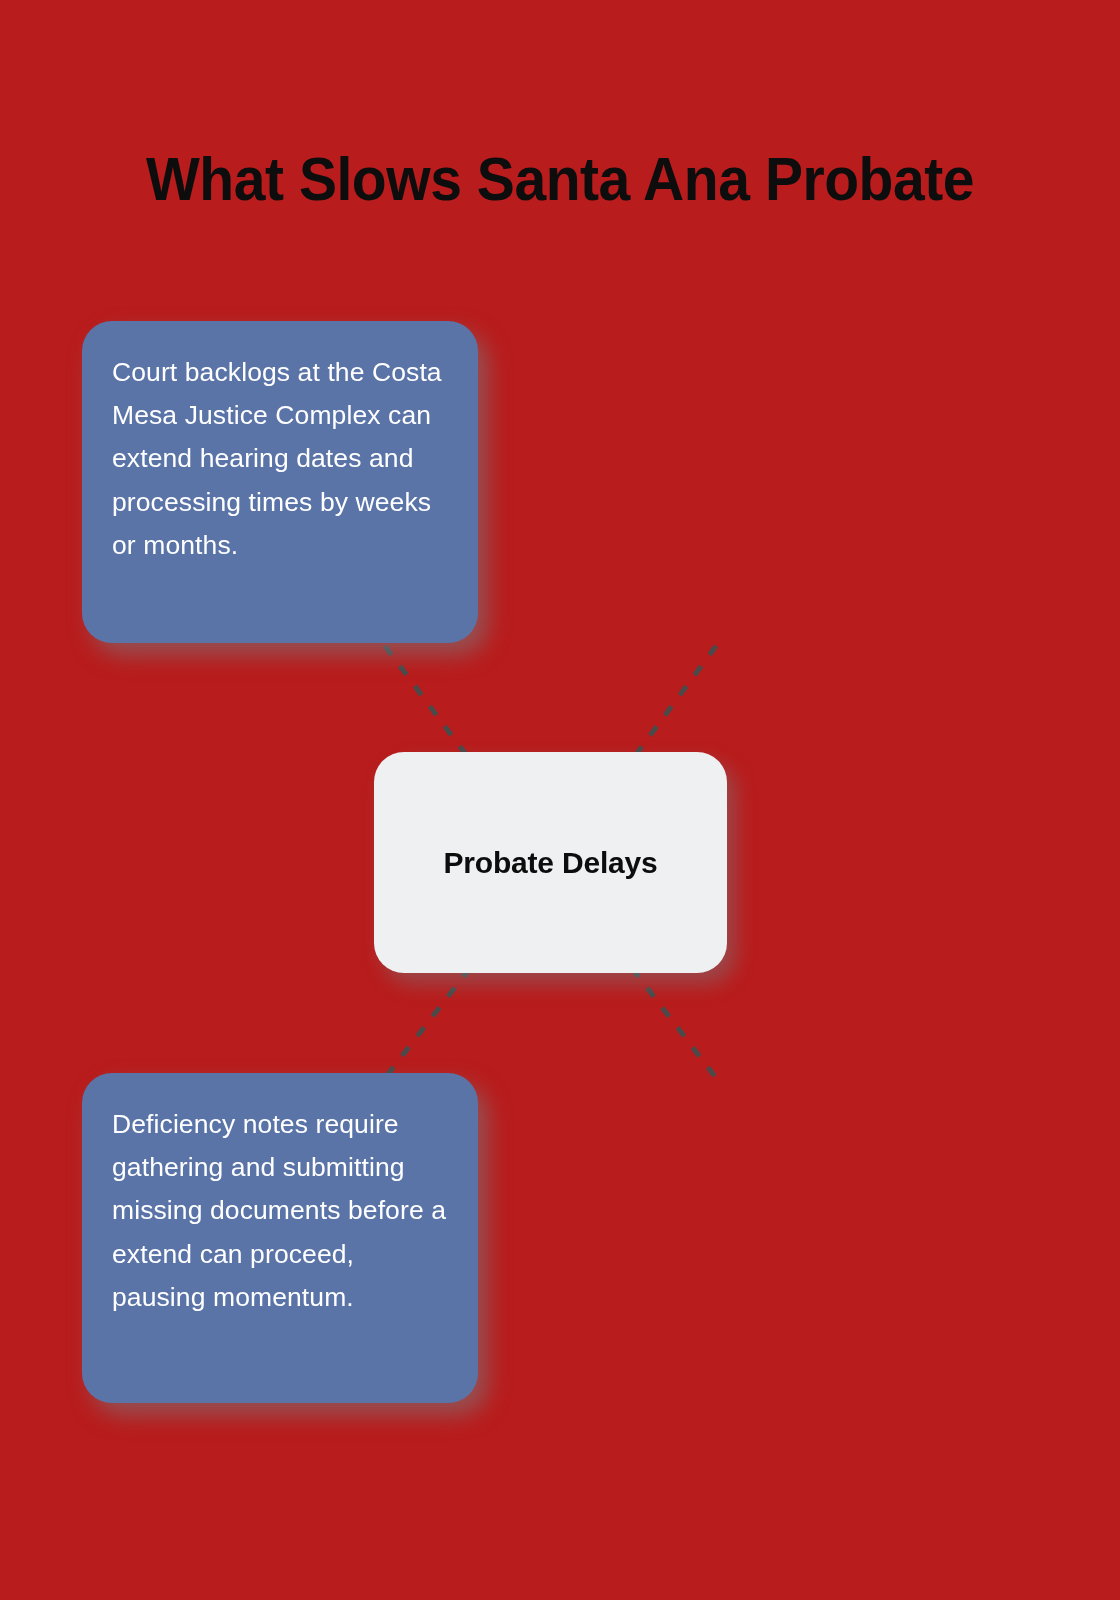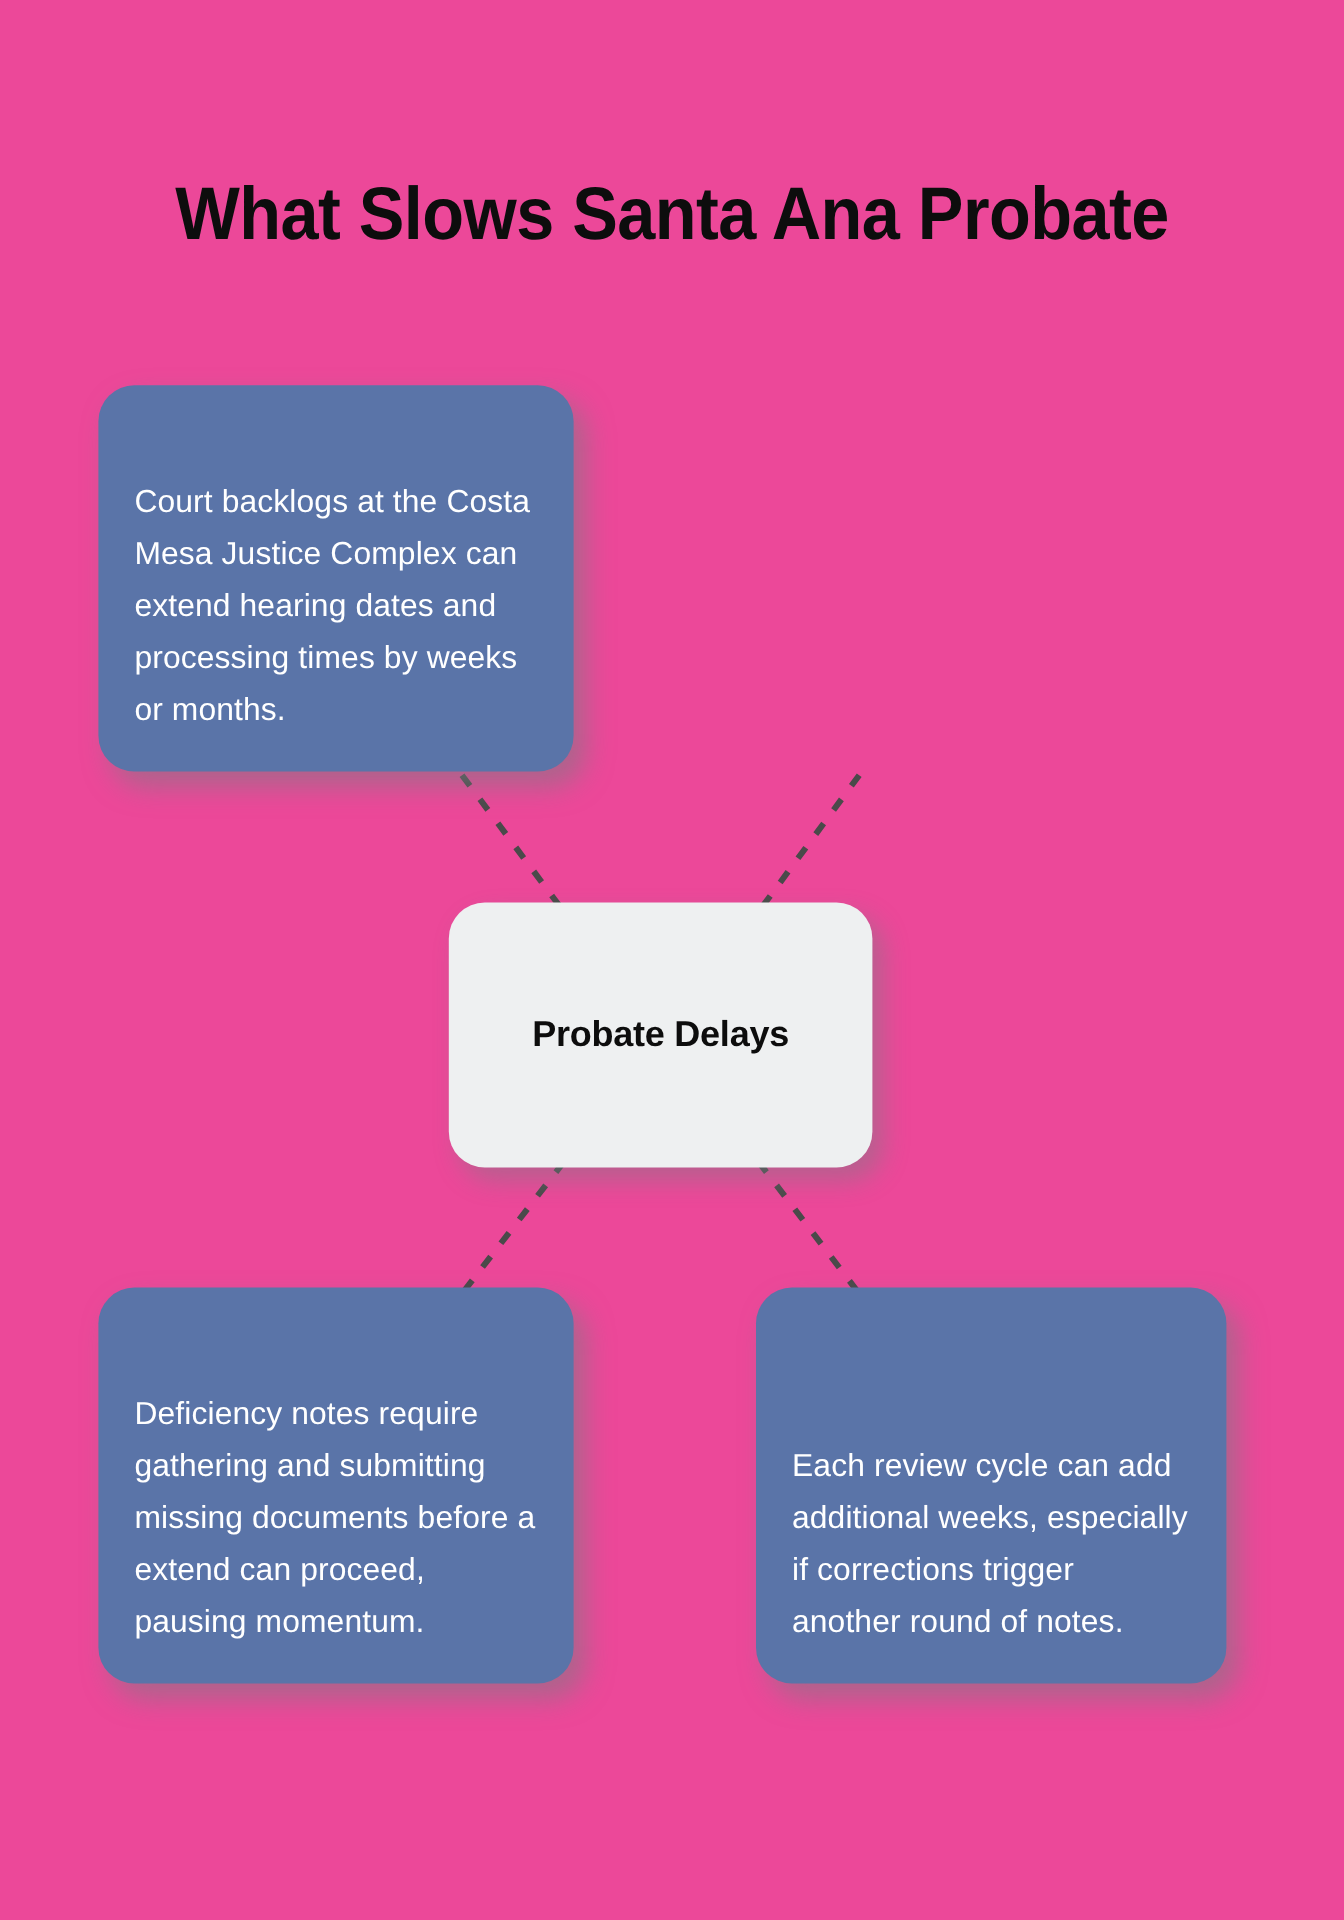--- a/index.html
+++ b/index.html
@@ -11,21 +11,21 @@
     width: 1120px;
     height: 1600px;
     background: #dfe0e0;
     font-family: "Liberation Sans", "DejaVu Sans", sans-serif;
     overflow: hidden;
   }
   #infographic {
     position: relative;
     width: 1120px;
     height: 1600px;
-    background: #ec4899;
+    background: #b91c1c;
   }
 
   
   #page-title {
     position: absolute;
     left: 0;
     top: 104px;
     width: 1120px;
     text-align: center;
     font-family: "Liberation Sans Narrow", "Liberation Sans", "DejaVu Sans", sans-serif;
@@ -53,21 +53,21 @@
   .node {
     position: absolute;
     box-sizing: border-box;
     border-radius: 30px;
   }
   .branch-node {
     background: #5a74a8;
     box-shadow: 10px 12px 22px rgba(120,124,130,0.55);
     padding: 30px 30px 30px 30px;
     display: flex;
-    align-items: flex-end;
+    align-items: flex-start;
   }
   .branch-text {
     color: #ffffff;
     font-size: 26.5px;
     line-height: 1.63;
     font-weight: 400;
     letter-spacing: 0.1px;
   }
 
   #node-top-left    { left: 82px;  top: 321px;  width: 396px; height: 322px; }
@@ -112,21 +112,18 @@
 
   <div class="node branch-node" id="node-top-left">
     <div class="branch-text">Court backlogs at the Costa Mesa Justice Complex can extend hearing dates and processing times by weeks or months.</div>
   </div>
 
 
   <div class="node branch-node" id="node-bottom-left">
     <div class="branch-text">Deficiency notes require gathering and submitting missing documents before a extend can proceed, pausing momentum.</div>
   </div>
 
-  <div class="node branch-node" id="node-bottom-right">
-    <div class="branch-text">Each review cycle can add additional weeks, especially if corrections trigger another round of notes.</div>
-  </div>
 
   <div class="node" id="node-center">
     <div id="center-label">Probate Delays</div>
   </div>
 
 </div>
 
 </body></html>

